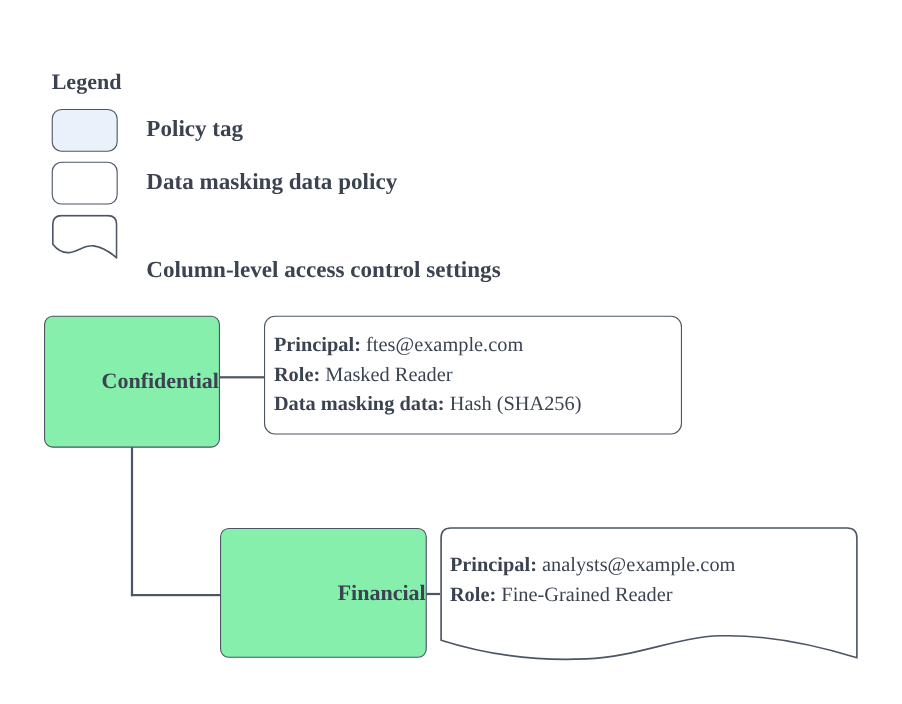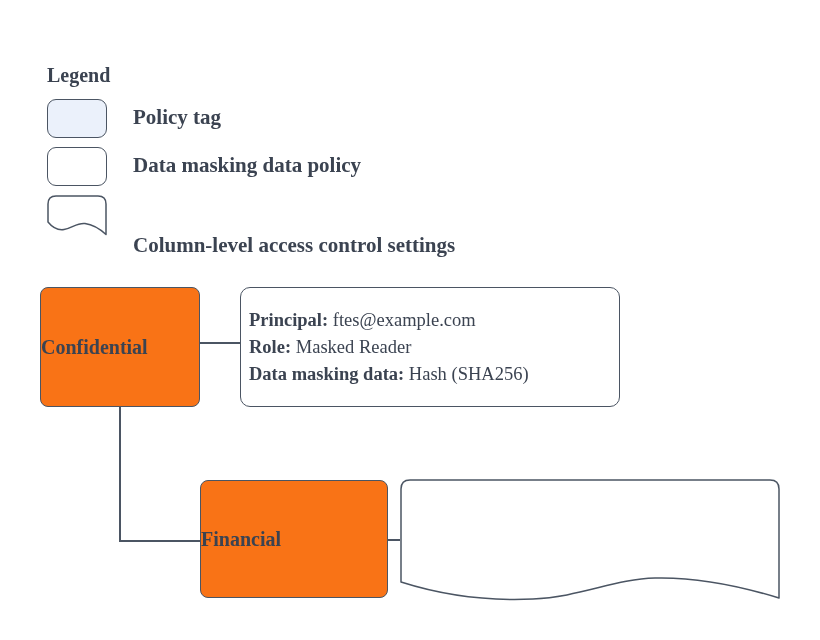--- a/index.html
+++ b/index.html
@@ -26,23 +26,23 @@
   .swatch-blue { background: #ebf1fb; }
   .legend-doc-swatch { position: absolute; left: 47px; width: 60px; height: 42px; }
   .legend-label {
     position: absolute; left: 133px;
     font-size: 21px; font-weight: bold; line-height: 26px; white-space: nowrap; text-align: center;
   }
 
   
   .tag-node {
     position: absolute; box-sizing: border-box;
-    background: #f97316;
+    background: #86efac;
     border: 1.5px solid #4b5563; border-radius: 8px;
-    display: flex; align-items: center; justify-content: flex-start;
+    display: flex; align-items: center; justify-content: flex-end;
     font-size: 20px; font-weight: bold;
   }
   .policy-node {
     position: absolute; box-sizing: border-box;
     background: #ffffff;
     border: 1.5px solid #4b5563; border-radius: 10px;
     display: flex; flex-direction: column; justify-content: center;
     padding-left: 8px;
   }
   .policy-line { font-size: 18.5px; line-height: 27px; white-space: nowrap; }
@@ -76,21 +76,21 @@
 
   <div class="conn" style="left:200px; top:342px; width:40px; height:2px;"></div>
   <div class="conn" style="left:119px; top:406px; width:2px; height:136px;"></div>
   <div class="conn" style="left:119px; top:540px; width:82px; height:2px;"></div>
   <div class="conn" style="left:360px; top:539px; width:40px; height:2px;"></div>
 
   <div class="tag-node" style="left:40px; top:287px; width:160px; height:120px;">
     <span>Confidential</span>
   </div>
 
-  <div class="policy-node" style="left:240px; top:287px; width:380px; height:120px;">
+  <div class="policy-node" style="left:240px; top:287px; width:380px; height:108px;">
     <div class="policy-line">
       <b>Principal:</b>
       <span>ftes@example.com</span>
     </div>
     <div class="policy-line">
       <b>Role:</b>
       <span>Masked Reader</span>
     </div>
     <div class="policy-line">
       <b>Data masking data:</b>
@@ -100,14 +100,24 @@
 
   <div class="tag-node" style="left:200px; top:480px; width:188px; height:118px;">
     <span>Financial</span>
   </div>
 
   <div class="doc-shape">
     <svg width="380" height="126" viewBox="0 0 380 126">
       <path d="M 1,103 C 45,117 90,122 133,120 C 180,118 215,100 255,99 C 295,98 340,107 379,119 L 379,10 Q 379,1 370,1 L 10,1 Q 1,1 1,10 Z" fill="#ffffff" stroke="#4b5563" stroke-width="1.5" stroke-linejoin="round"></path>
     </svg>
   </div>
+  <div class="doc-text">
+    <div class="policy-line">
+      <b>Principal:</b>
+      <span>analysts@example.com</span>
+    </div>
+    <div class="policy-line">
+      <b>Role:</b>
+      <span>Fine-Grained Reader</span>
+    </div>
+  </div>
 
 </div>
 
 </body></html>

